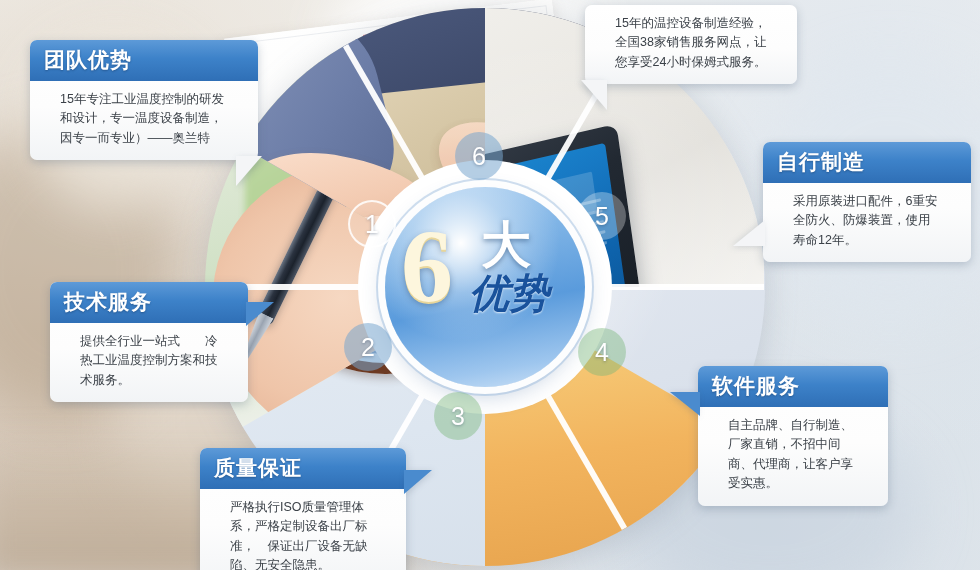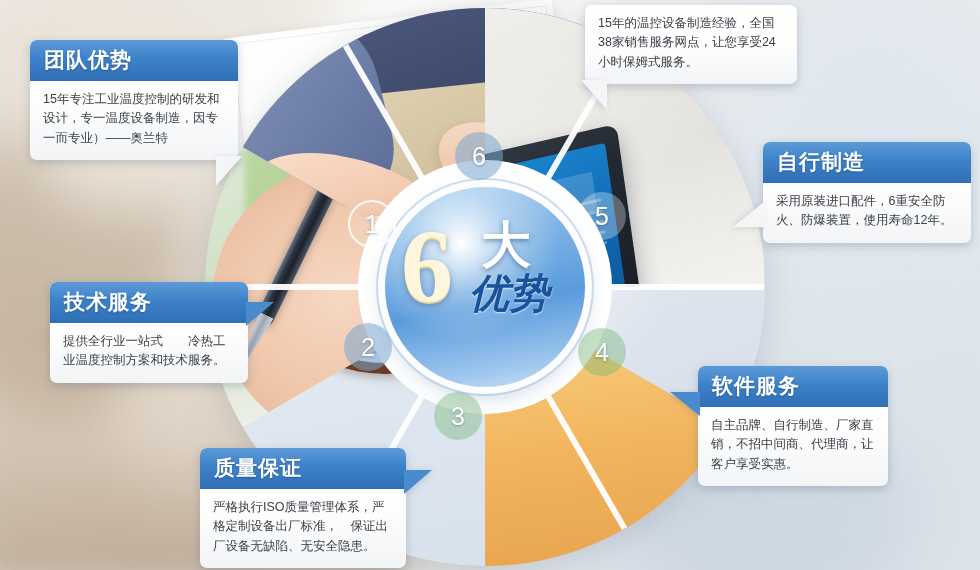--- a/index.html
+++ b/index.html
@@ -308,29 +308,29 @@
     background:linear-gradient(180deg,#5d9ad8 0%,#3d82c9 45%,#2f6fb6 100%);
     border-radius:7px 7px 0 0;
     padding:6px 14px 7px;
     color:#ffffff;
     font-size:21px;
     font-weight:bold;
     letter-spacing:1px;
     text-shadow:0 1px 2px rgba(20,50,90,.45);
   }
   .co-body{
-    padding:9px 13px 12px;
+    padding:9px 30px 12px;
     font-size:12.5px;
     line-height:1.55;
     color:#3b4148;
   }
   .tail{ position:absolute; width:0; height:0; }
 
   
-  #co-team{ left:30px; top:40px; width:208px; }
+  #co-team{ left:30px; top:40px; width:228px; }
   #co-team .tail{
     right:-4px; bottom:-26px;
     border-left:26px solid #f4f5f7;
     border-bottom:30px solid transparent;
     filter:drop-shadow(2px 2px 3px rgba(70,90,115,.2));
   }
 
   #co-after{ left:585px; top:5px; width:212px; }
   #co-after .tail{
     left:-4px; bottom:-26px;

